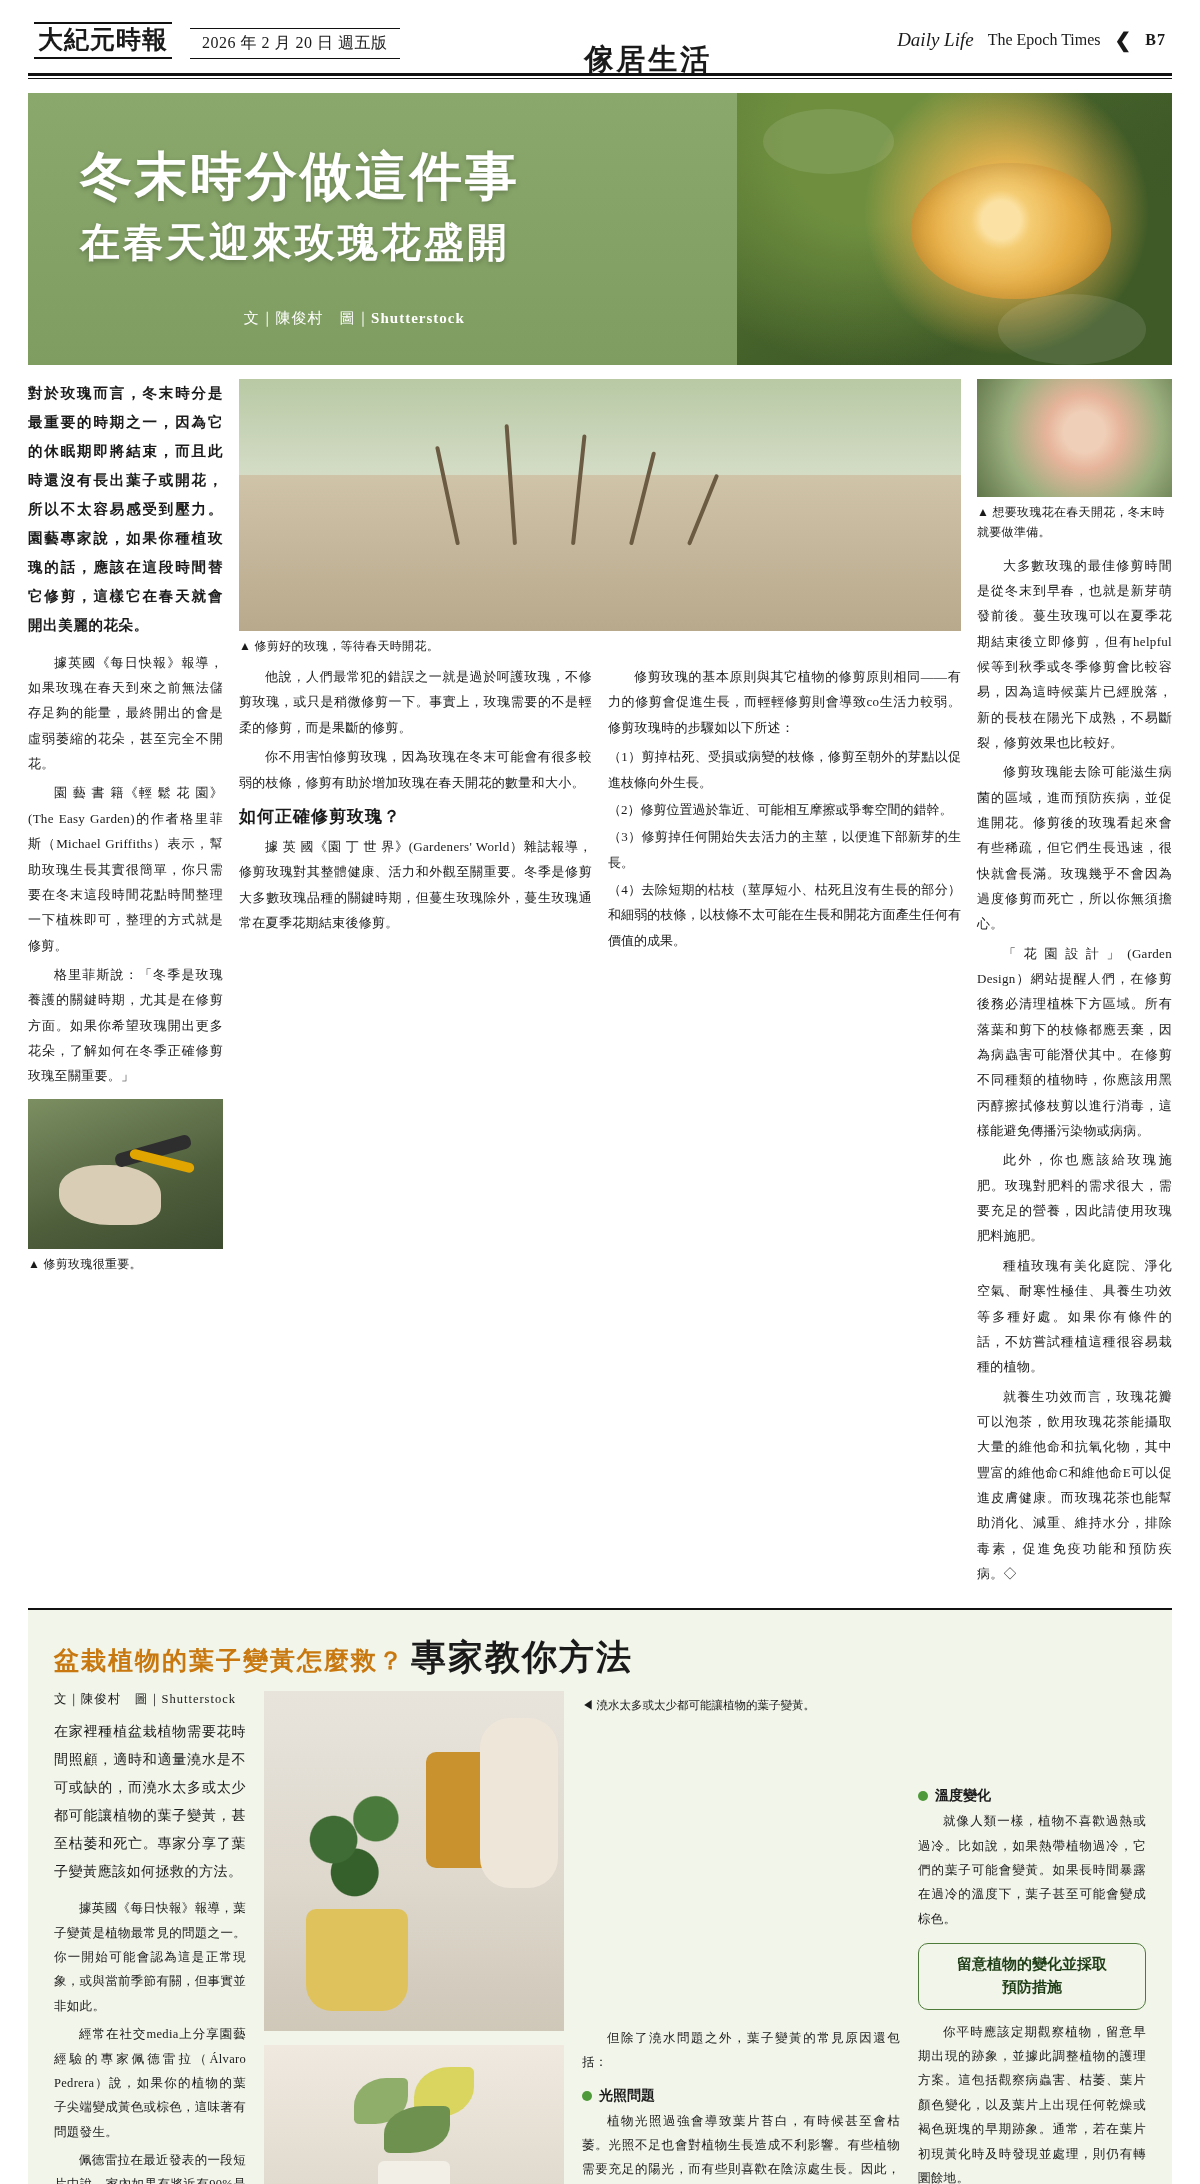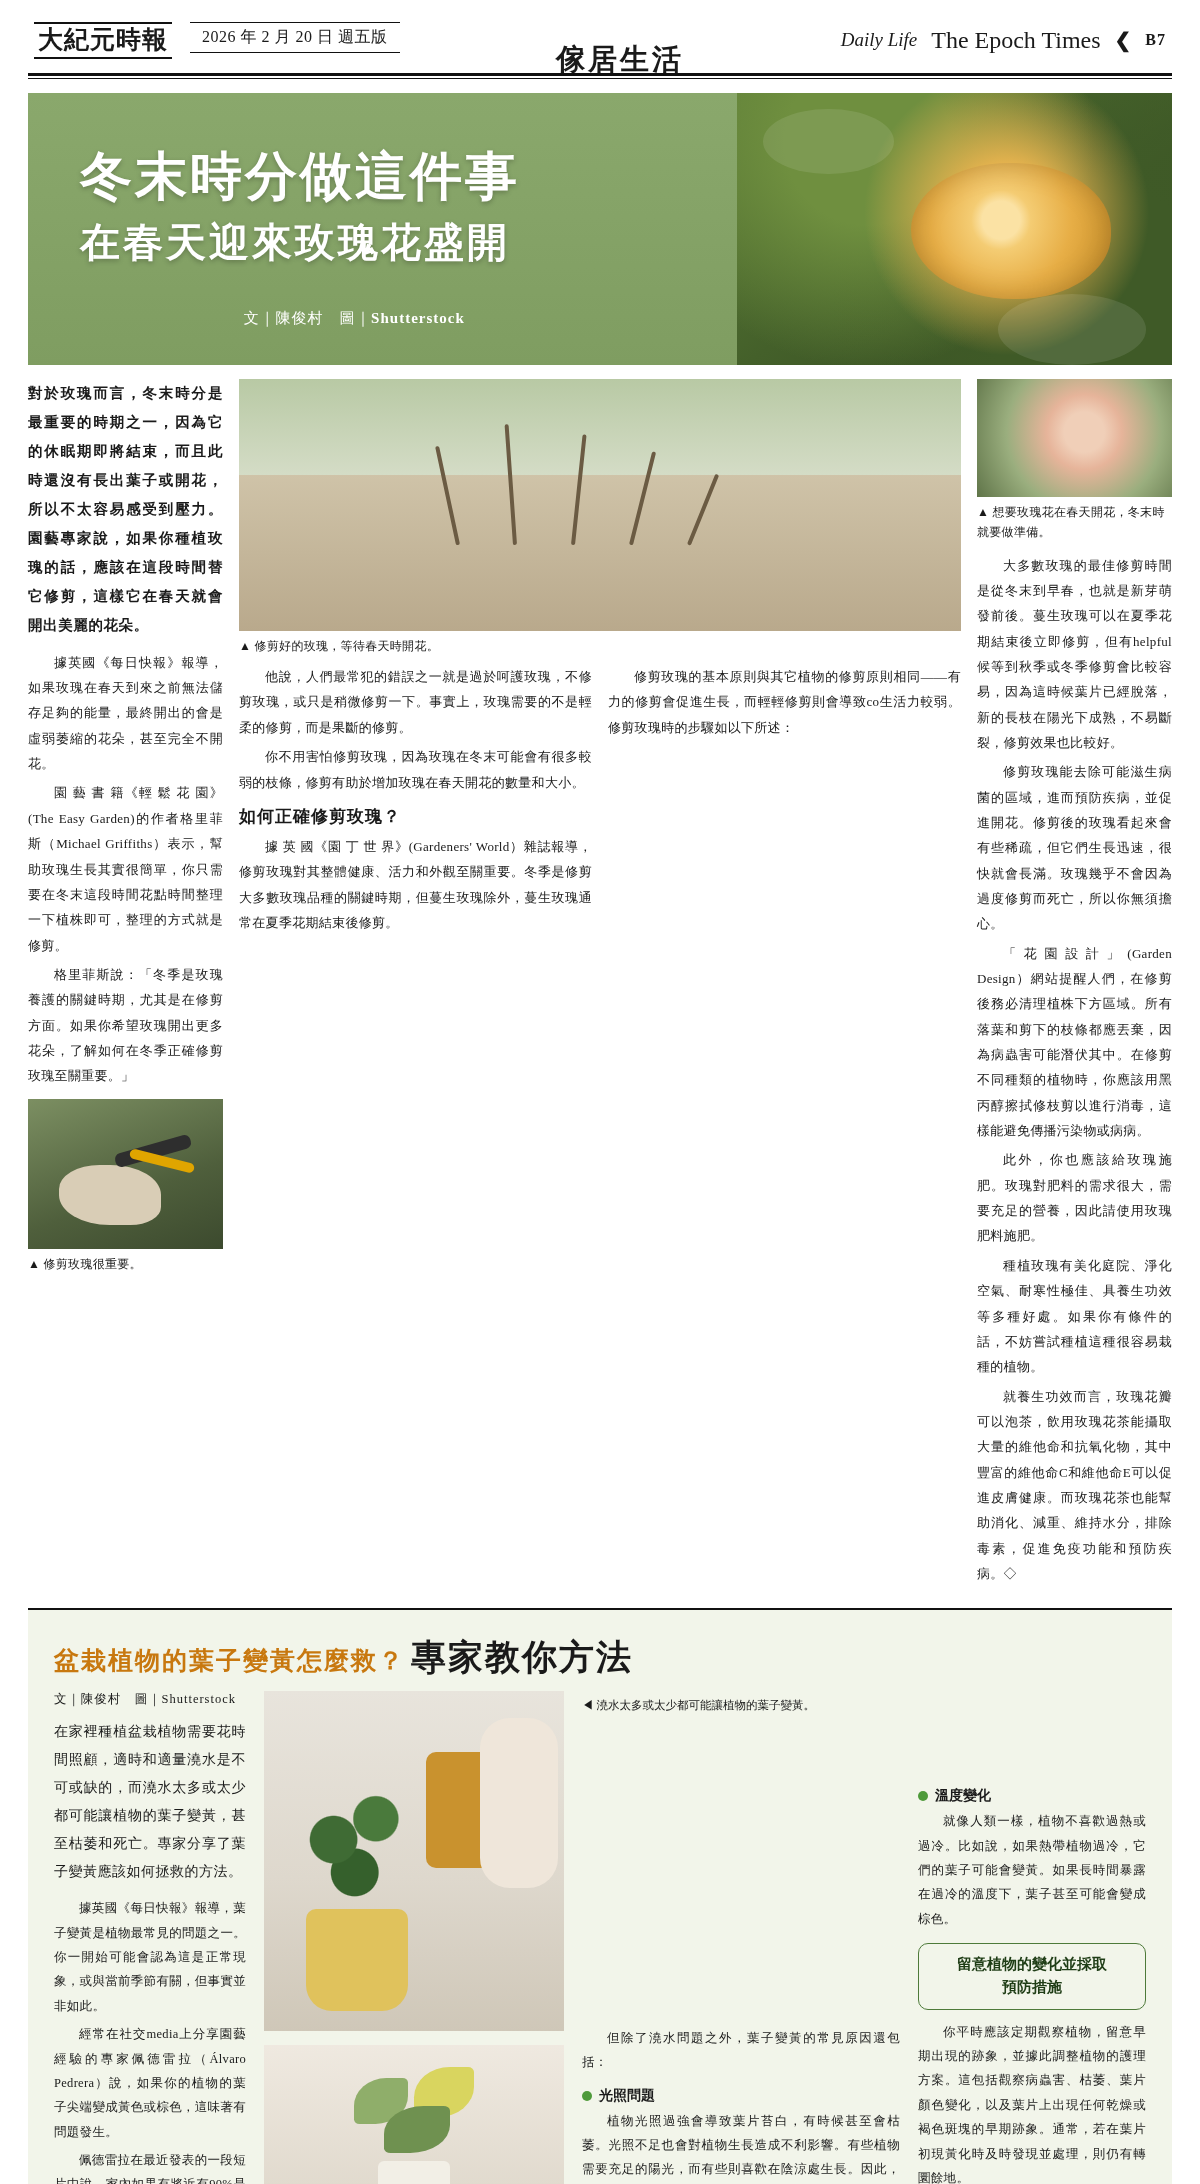--- a/index.html
+++ b/index.html
@@ -9,39 +9,39 @@
     font-family:"Liberation Serif", serif;
     color:#1a1a1a;
   }
   .page{width:1200px;min-height:2184px;position:relative;padding:0;box-sizing:border-box;}
 
   
   .masthead{
     display:flex;align-items:center;justify-content:space-between;
     padding:22px 34px 8px 34px;
   }
-  .mh-left{display:flex;align-items:flex-start;gap:18px;}
+  .mh-left{display:flex;align-items:flex-end;gap:18px;}
   .mh-logo{
     font-family:"Liberation Serif",serif;
     font-size:25px;font-weight:bold;letter-spacing:1px;
     border-top:2px solid #111;border-bottom:2px solid #111;
     padding:2px 4px;line-height:1.15;
   }
   .mh-date{
     font-size:16px;border-top:1px solid #111;border-bottom:1px solid #111;
     padding:4px 12px;letter-spacing:.5px;
   }
   .mh-center{
     position:absolute;left:50%;transform:translateX(-50%);
     font-size:29px;font-weight:bold;letter-spacing:3px;
   }
   .mh-center-wrap{flex:1;text-align:center;position:relative;}
   .mh-right{display:flex;align-items:center;gap:14px;font-size:17px;}
   .mh-right .en1{font-style:italic;font-size:19px;}
-  .mh-right .en2{font-size:24px;}
+  .mh-right .en2{font-size:16px;}
   .mh-right .chev{font-size:20px;font-weight:bold;}
   .mh-right .pg{font-size:16px;font-weight:bold;letter-spacing:1px;}
   .rule-top{height:3px;background:#111;margin:6px 28px 0 28px;}
   .rule-thin{height:1px;background:#111;margin:2px 28px 0 28px;}
 
   
   .hero{
     margin:14px 28px 0 28px;
     position:relative;height:272px;overflow:hidden;
     background:#7d9b63;
@@ -252,20 +252,26 @@
           </div>
           <div class="h3">如何正確修剪玫瑰？</div>
           <div class="col-text">
             <p>據 英 國《園 丁 世 界》(Gardeners' World）雜誌報導，修剪玫瑰對其整體健康、活力和外觀至關重要。冬季是修剪大多數玫瑰品種的關鍵時期，但蔓生玫瑰除外，蔓生玫瑰通常在夏季花期結束後修剪。</p>
           </div>
         </div>
         <div>
           <div class="col-text">
             <p>修剪玫瑰的基本原則與其它植物的修剪原則相同——有力的修剪會促進生長，而輕輕修剪則會導致со生活力較弱。修剪玫瑰時的步驟如以下所述：</p>
           </div>
+          <div class="list-num">
+            <div>（1）剪掉枯死、受損或病變的枝條，修剪至朝外的芽點以促進枝條向外生長。</div>
+            <div>（2）修剪位置過於靠近、可能相互摩擦或爭奪空間的錯幹。</div>
+            <div>（3）修剪掉任何開始失去活力的主莖，以便進下部新芽的生長。</div>
+            <div>（4）去除短期的枯枝（莖厚短小、枯死且沒有生長的部分）和細弱的枝條，以枝條不太可能在生長和開花方面產生任何有價值的成果。</div>
+          </div>
         </div>
       </div>
     </div>
 
     <div>
       <div class="ph-rosepink"></div>
       <div class="cap">▲ 想要玫瑰花在春天開花，冬末時就要做準備。</div>
       <div class="col-text" style="margin-top:10px;">
         <p>大多數玫瑰的最佳修剪時間是從冬末到早春，也就是新芽萌發前後。蔓生玫瑰可以在夏季花期結束後立即修剪，但有helpful候等到秋季或冬季修剪會比較容易，因為這時候葉片已經脫落，新的長枝在陽光下成熟，不易斷裂，修剪效果也比較好。</p>
         <p>修剪玫瑰能去除可能滋生病菌的區域，進而預防疾病，並促進開花。修剪後的玫瑰看起來會有些稀疏，但它們生長迅速，很快就會長滿。玫瑰幾乎不會因為過度修剪而死亡，所以你無須擔心。</p>

